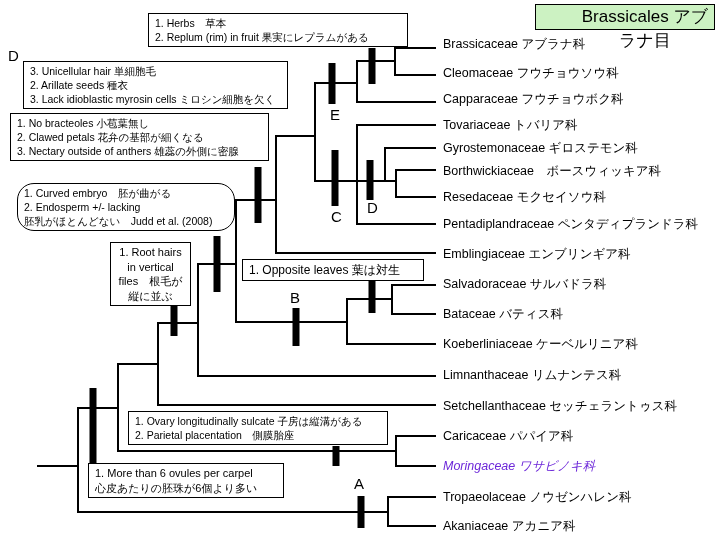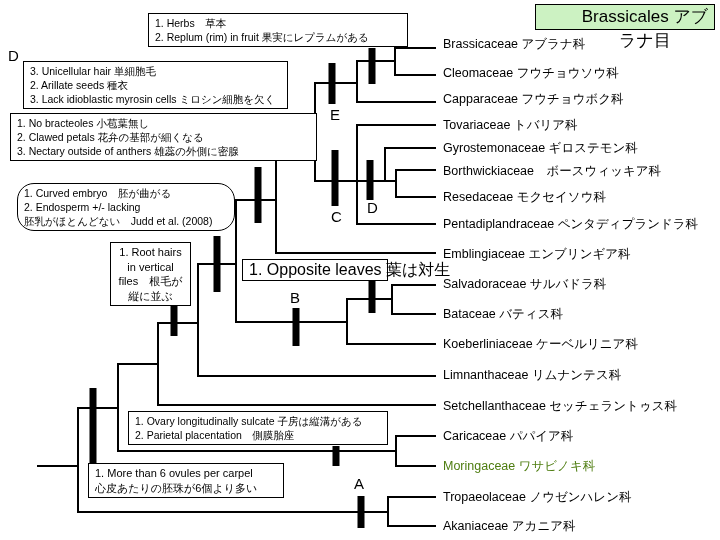--- a/index.html
+++ b/index.html
@@ -3,21 +3,21 @@
 <meta charset="utf-8">
 <style>
   html, body { margin: 0; padding: 0; background: #ffffff; }
   body { width: 720px; height: 540px; position: relative; overflow: hidden;
          font-family: "Liberation Sans", "DejaVu Sans", sans-serif; color: #000; }
   #tree { position: absolute; left: 0; top: 0; width: 720px; height: 540px; }
   .title-box { position: absolute; left: 535px; top: 4px; width: 180px; height: 26px;
                background: #ccf2c2; border: 1.5px solid #000; box-sizing: border-box;
                font-size: 17px; line-height: 24px; text-align: center; padding-left: 40px; }
   .taxon { position: absolute; left: 443px; font-size: 12.5px; white-space: nowrap; line-height: 16px; }
-  .taxon.highlight { color: #4d7c0f; }
+  .taxon.highlight { color: #6d28d9; font-style: italic; }
   .note { position: absolute; background: #fff; border: 1px solid #000; box-sizing: border-box;
           font-size: 10.5px; line-height: 14px; padding: 2px 6px; white-space: nowrap; }
   .note div { white-space: nowrap; }
   .clade-label { position: absolute; font-size: 15px; line-height: 16px; }
 </style>
 </head>
 <body>
 
 <svg id="tree" xmlns="http://www.w3.org/2000/svg" width="720" height="540">
     <line x1="38" y1="466" x2="78" y2="466" stroke="#000000" stroke-width="2" stroke-linecap="square"></line>
@@ -116,37 +116,37 @@
 
 <div class="note" style="left:148px;top:13px;width:260px;">
   <div>1. Herbs　草本</div>
   <div>2. Replum (rim) in fruit 果実にレプラムがある</div>
 </div>
 <div class="note" style="left:23px;top:61px;width:265px;">
   <div>3. Unicellular hair 単細胞毛</div>
   <div>2. Arillate seeds 種衣</div>
   <div>3. Lack idioblastic myrosin cells ミロシン細胞を欠く</div>
 </div>
-<div class="note" style="left:10px;top:113px;width:307px;">
+<div class="note" style="left:10px;top:113px;width:259px;">
   <div>1. No bracteoles 小苞葉無し</div>
   <div>2. Clawed petals 花弁の基部が細くなる</div>
   <div>3. Nectary outside of anthers 雄蕊の外側に密腺</div>
 </div>
 <div class="note" style="left:17px;top:183px;width:218px;border-radius:17px;">
   <div>1. Curved embryo　胚が曲がる</div>
   <div>2. Endosperm +/- lacking</div>
   <div>胚乳がほとんどない　Judd et al. (2008)</div>
 </div>
 <div class="note" style="left:110px;top:242px;width:81px;font-size:11px;line-height:14.5px;text-align:center;">
   <div>1. Root hairs</div>
   <div>in vertical</div>
   <div>files　根毛が</div>
   <div>縦に並ぶ</div>
 </div>
-<div class="note" style="left:242px;top:259px;width:146px;font-size:16px;line-height:18px;padding:1px 6px;">
+<div class="note" style="left:242px;top:259px;width:182px;font-size:12px;line-height:18px;padding:1px 6px;">
   <div>1. Opposite leaves 葉は対生</div>
 </div>
 <div class="note" style="left:128px;top:411px;width:260px;">
   <div>1. Ovary longitudinally sulcate 子房は縦溝がある</div>
   <div>2. Parietal placentation　側膜胎座</div>
 </div>
 <div class="note" style="left:88px;top:463px;width:196px;font-size:11px;line-height:14.5px;">
   <div>1. More than 6 ovules per carpel</div>
   <div>心皮あたりの胚珠が6個より多い</div>
 </div>

